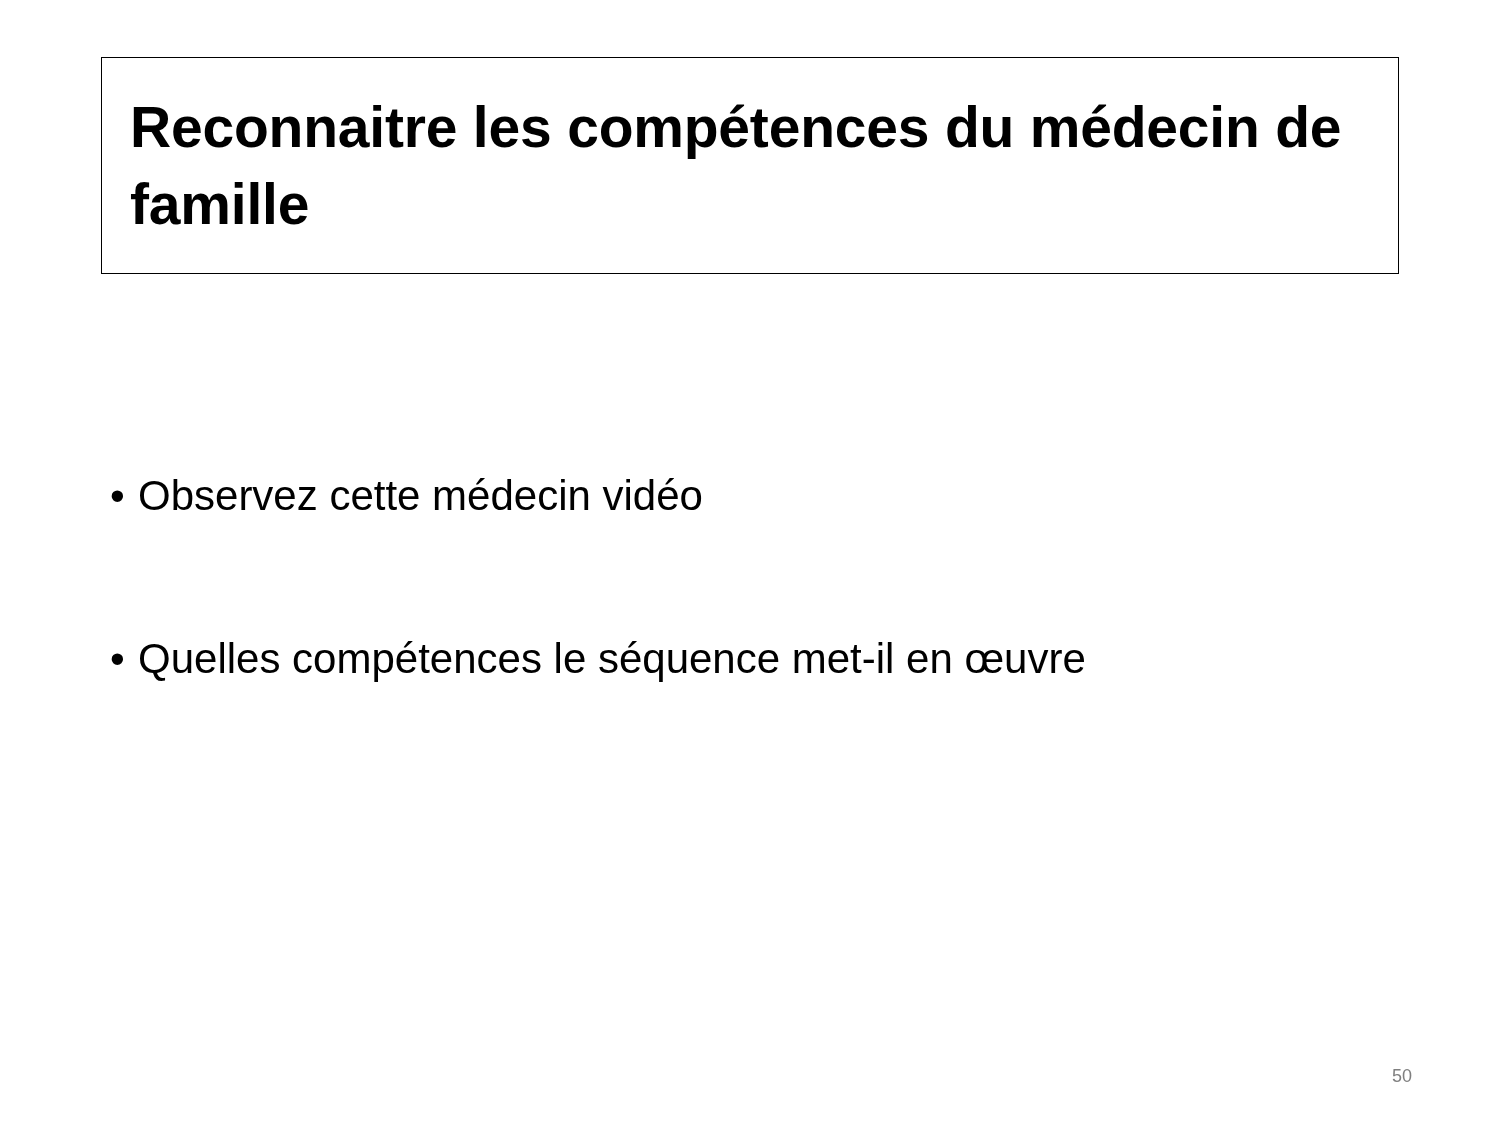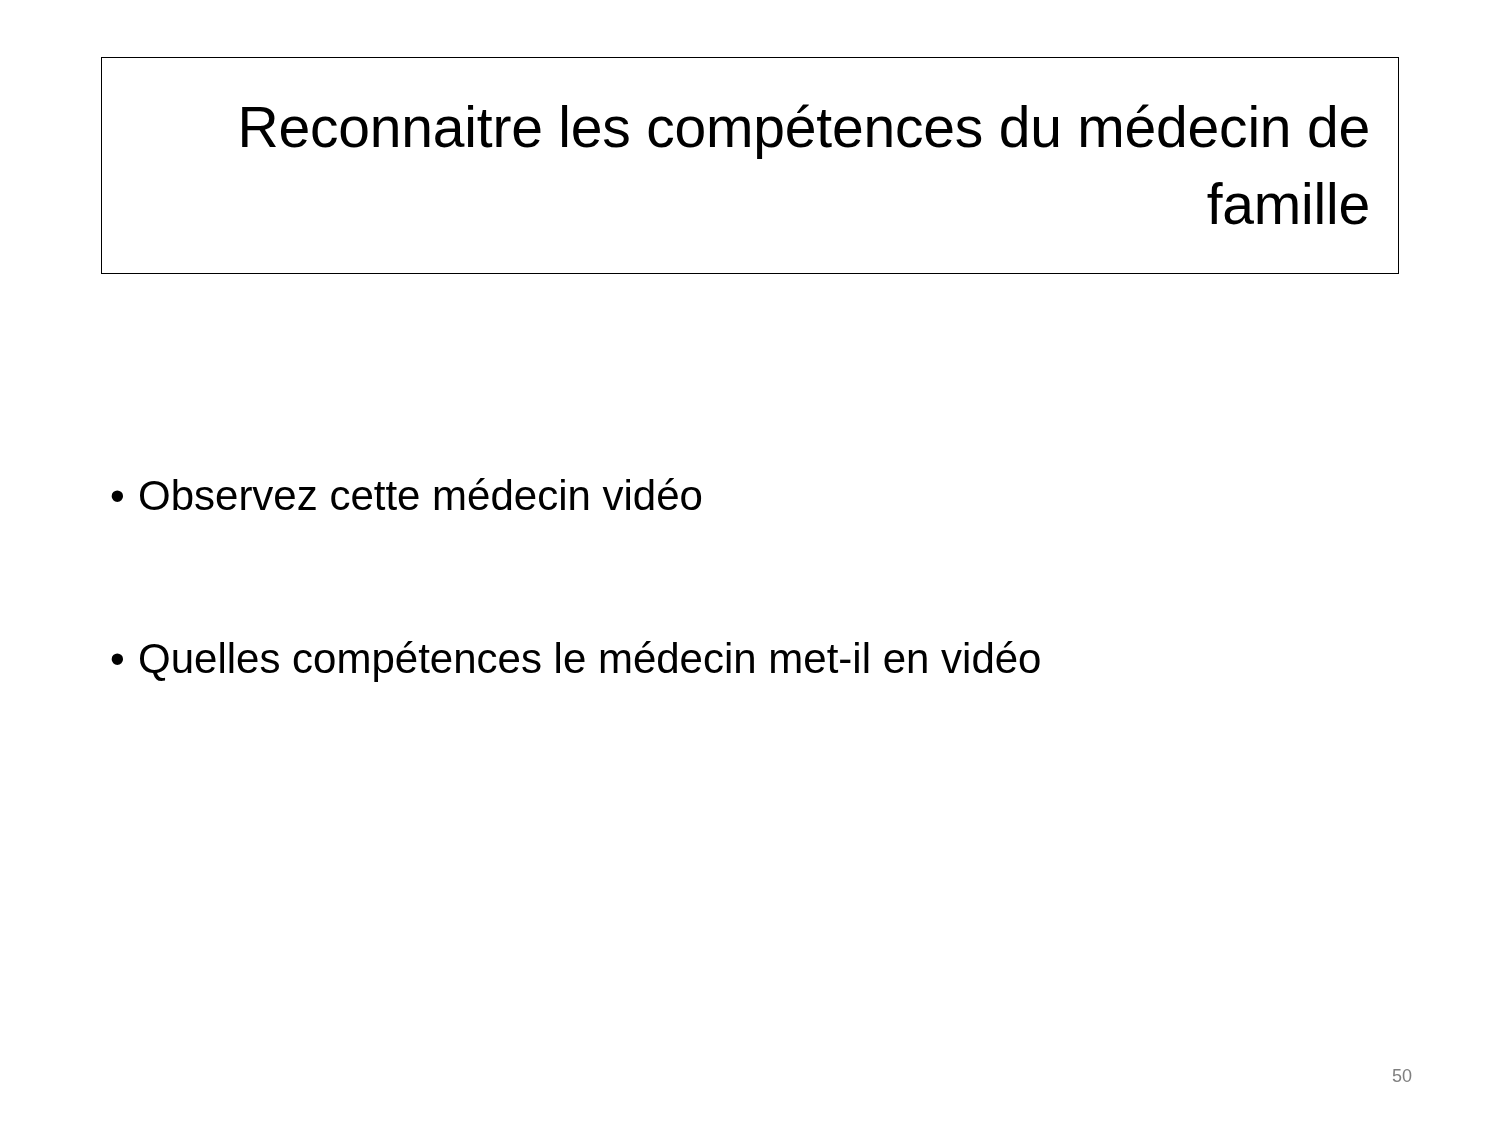--- a/index.html
+++ b/index.html
@@ -28,22 +28,22 @@
     height: 217px;
     border: 1px solid #000000;
     box-sizing: border-box;
     display: flex;
     align-items: center;
     justify-content: center;
   }
   .title-text {
     font-size: 57px;
     line-height: 1.35;
-    font-weight: 400;
-    text-align: right;
+    font-weight: 700;
+    text-align: left;
     letter-spacing: -0.2px;
     padding: 0 28px;
     color: #000000;
   }
   .body-block {
     position: absolute;
     left: 110px;
     top: 470px;
     width: 1290px;
   }
@@ -88,20 +88,20 @@
 
   <div class="body-block">
 
     <div class="bullet-item">
       <span class="bullet-marker">•</span>
       <span class="bullet-text">Observez cette médecin vidéo</span>
     </div>
 
     <div class="bullet-item">
       <span class="bullet-marker">•</span>
-      <span class="bullet-text">Quelles compétences le médecin met-il en vidéo</span>
+      <span class="bullet-text">Quelles compétences le séquence met-il en œuvre</span>
     </div>
 
   </div>
 
   <div class="page-number">50</div>
 
 </div>
 
 </body></html>

